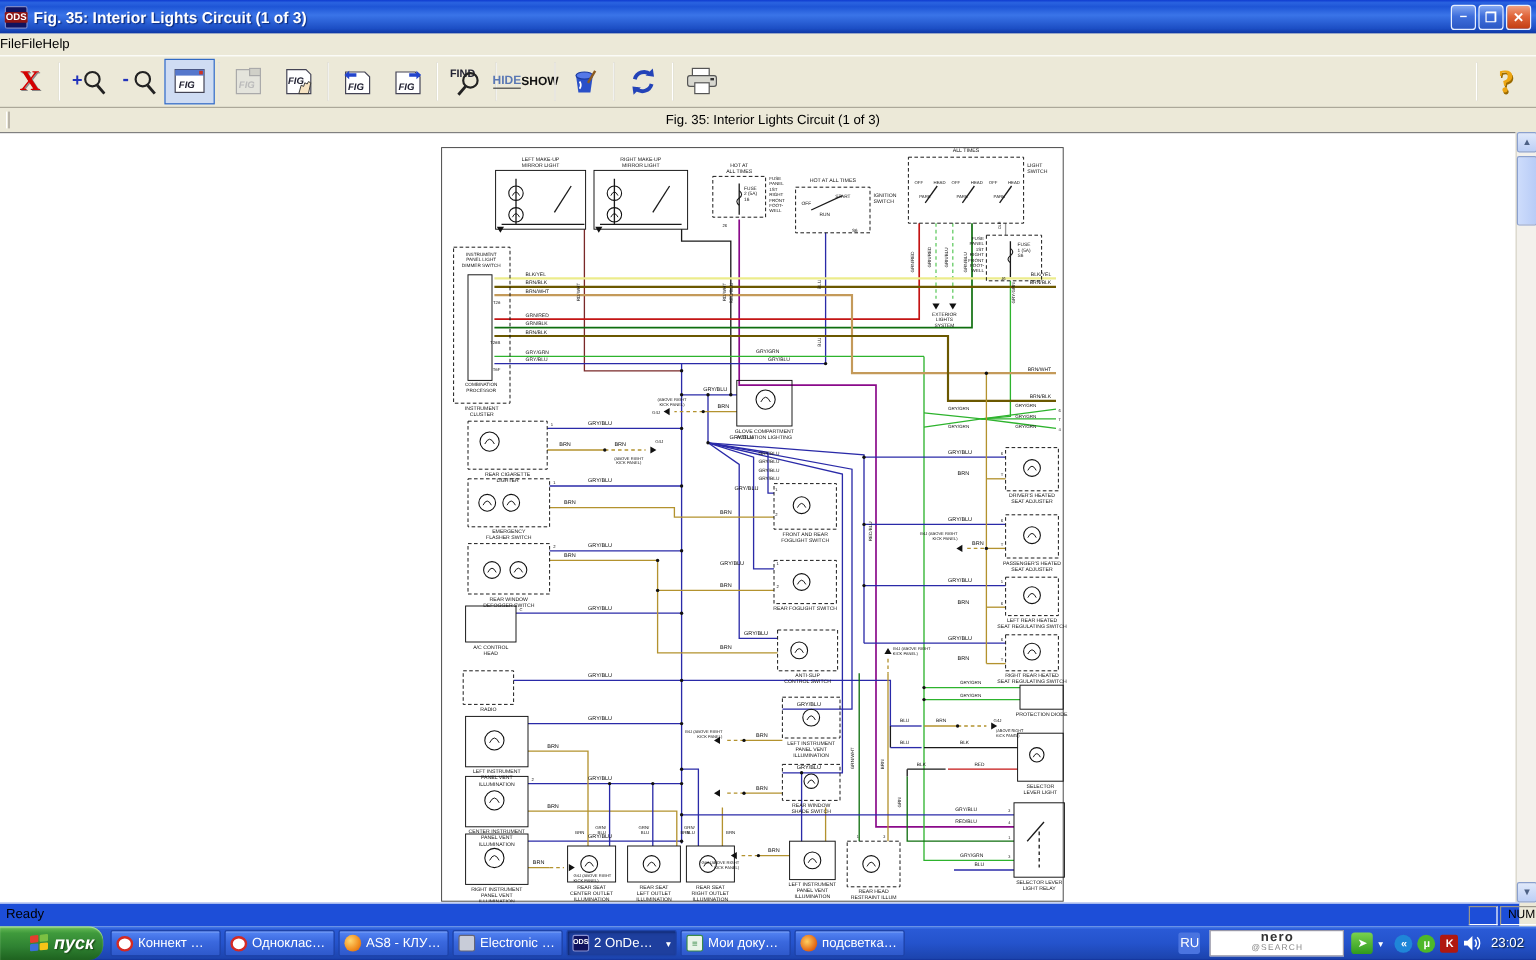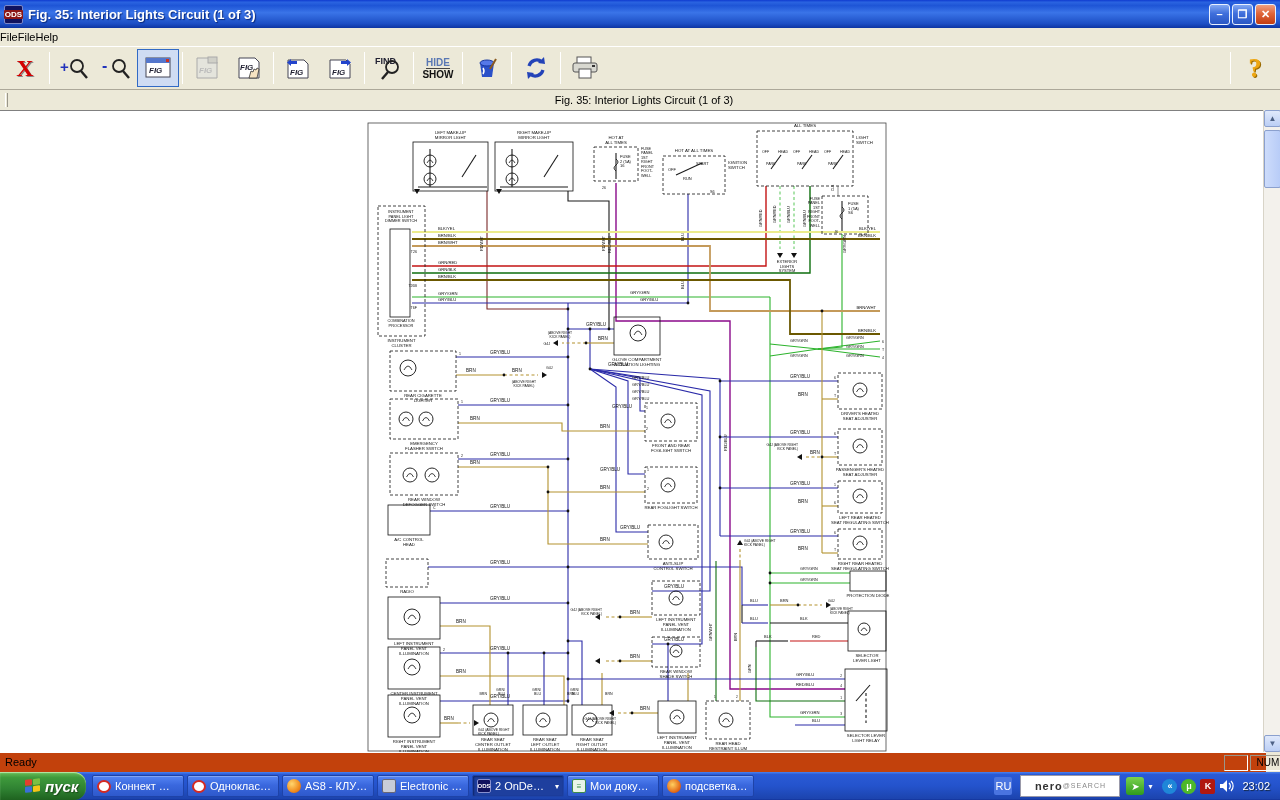--- a/index.html
+++ b/index.html
@@ -27,21 +27,21 @@
   .menu-item { padding:1px 0; }
 
   
   .toolbar { position:absolute; left:0; top:46px; right:0; height:44px; background:#ece9d8;
     border-top:1px solid #fff; border-bottom:1px solid #aca899; display:flex; align-items:center; padding:0 4px; }
   .tbtn { width:42px; height:38px; display:flex; align-items:center; justify-content:center; border:1px solid transparent; }
   .tbtn.sel { border:1px solid #316ac5; background:#cfdcf3; }
   .tsep { width:1px; height:32px; background:#aca899; border-right:1px solid #fff; margin:0 3px; }
   .tspacer { flex:1; }
   .xglyph { color:#d40000; font-size:24px; font-weight:bold; font-family:"Liberation Serif",serif; text-shadow:1px 1px 0 #888; }
-  .hs { display:flex; flex-direction:column; align-items:center; font-size:10px; font-weight:bold; line-height:11px; }
+  .hs { display:flex; flex-direction:row; align-items:center; font-size:10px; font-weight:bold; line-height:11px; }
   .hs .h1 { color:#5a78b4; border-bottom:1px solid #444; }
   .hs .h2 { color:#111; }
   .helpglyph { color:#eda612; font-size:27px; font-weight:bold; font-family:"Liberation Serif",serif; text-shadow:1px 1px 0 #9a6a00; }
 
   
   .capbar { position:absolute; left:0; top:90px; right:0; height:20px; background:#ece9d8; display:flex; align-items:center; }
   .grip { width:3px; height:14px; border-left:1px solid #fff; border-right:1px solid #9a968a; margin-left:5px; }
   .capbar .cap { flex:1; text-align:center; font-size:11px; color:#000; }
 
   
@@ -51,21 +51,21 @@
 
   
   .vsb { position:absolute; right:0; top:110px; width:17px; height:642px; background:#f3f1ec; border-left:1px solid #d8d4c8; }
   .sbtn { position:absolute; left:0; width:17px; height:17px; border:1px solid #8ba0ce; border-radius:2px;
     background:linear-gradient(180deg,#e0e9fb,#bccff5); color:#4d6185; font-size:8px;
     display:flex; align-items:center; justify-content:center; }
   .sthumb { position:absolute; left:0; top:20px; width:17px; height:58px; border:1px solid #8ba0ce; border-radius:2px;
     background:linear-gradient(90deg,#cddcfb,#b8ccf7); }
 
   
-  .statusbar { position:absolute; left:0; top:752px; right:14px; height:20px; background:#c2410c;
+  .statusbar { position:absolute; left:0; top:752px; right:14px; height:20px; background:#1d4ed8;
     border-top:1px solid #fff; font-size:11px; color:#000; }
   .statusbar .ready { position:absolute; left:5px; top:3px; }
   .scell { position:absolute; top:2px; height:16px; border:1px solid; border-color:#9a968a #fff #fff #9a968a;
     font-size:10px; text-align:center; line-height:14px;margin-left:36px; }
 
   
   .taskbar { position:absolute; left:0; top:772px; right:0; height:28px;
     background:linear-gradient(180deg,#4b82ef 0%,#2a5ad6 9%,#2453cc 50%,#1c44ae 95%,#12329a 100%);
     display:flex; align-items:center; }
   .startbtn { width:86px; height:28px; border-radius:0 12px 12px 0;
@@ -85,21 +85,21 @@
   .ti-opera { background:#fff; color:#d42a23; border-radius:50%; border:2px solid #d42a23; width:13px; height:13px; }
   .ti-firefox { background:radial-gradient(circle at 35% 35%,#ffd66e,#f08c1e 60%,#c85a10); border-radius:50%; }
   .ti-electronic { background:#c8ccd8; color:#223; border:1px solid #667; }
   .ti-ods { background:#10125e; color:#fff; font-size:6px; border:1px solid #8890d0; }
   .ti-docs { background:#e8f4e8; border:1px solid #3a8a4a; color:#3a8a4a; font-size:8px; }
   .ti-photo { background:radial-gradient(circle at 40% 40%,#ffcf60,#e06010 70%); border-radius:50%; }
   .dd { margin-left:2px; font-size:8px; color:#fff; }
   .tb-spacer { flex:1; }
   .lang { width:18px; height:18px; background:#4a74e0; border-radius:2px; color:#fff; font-size:11px;
     display:flex; align-items:center; justify-content:center; margin-right:8px; }
-  .nero { width:100px; height:22px; background:#fff; border:1px solid #99a; display:flex; flex-direction:row;
+  .nero { width:112px; height:22px; background:#fff; border:1px solid #99a; display:flex; flex-direction:column;
     align-items:center; justify-content:center; line-height:10px; margin-right:6px; }
   .nero .n1 { font-size:11px; font-weight:bold; color:#333; letter-spacing:1px; }
   .nero .n2 { font-size:7px; color:#888; letter-spacing:1px; }
   .goarrow { width:18px; height:18px; border-radius:3px; background:linear-gradient(180deg,#7ad24e,#2f9a1e);
     display:flex; align-items:center; justify-content:center; color:#fff; font-size:10px; margin-right:2px; }
   .tray { display:flex; align-items:center; gap:4px; margin:0 8px 0 10px; }
   .tico { width:15px; height:15px; border-radius:50%; display:flex; align-items:center; justify-content:center;
     color:#fff; font-size:9px; font-weight:bold; }
   .clock { color:#fff; font-size:11px; margin-right:10px; text-shadow:1px 1px 1px #123; }
 </style>

